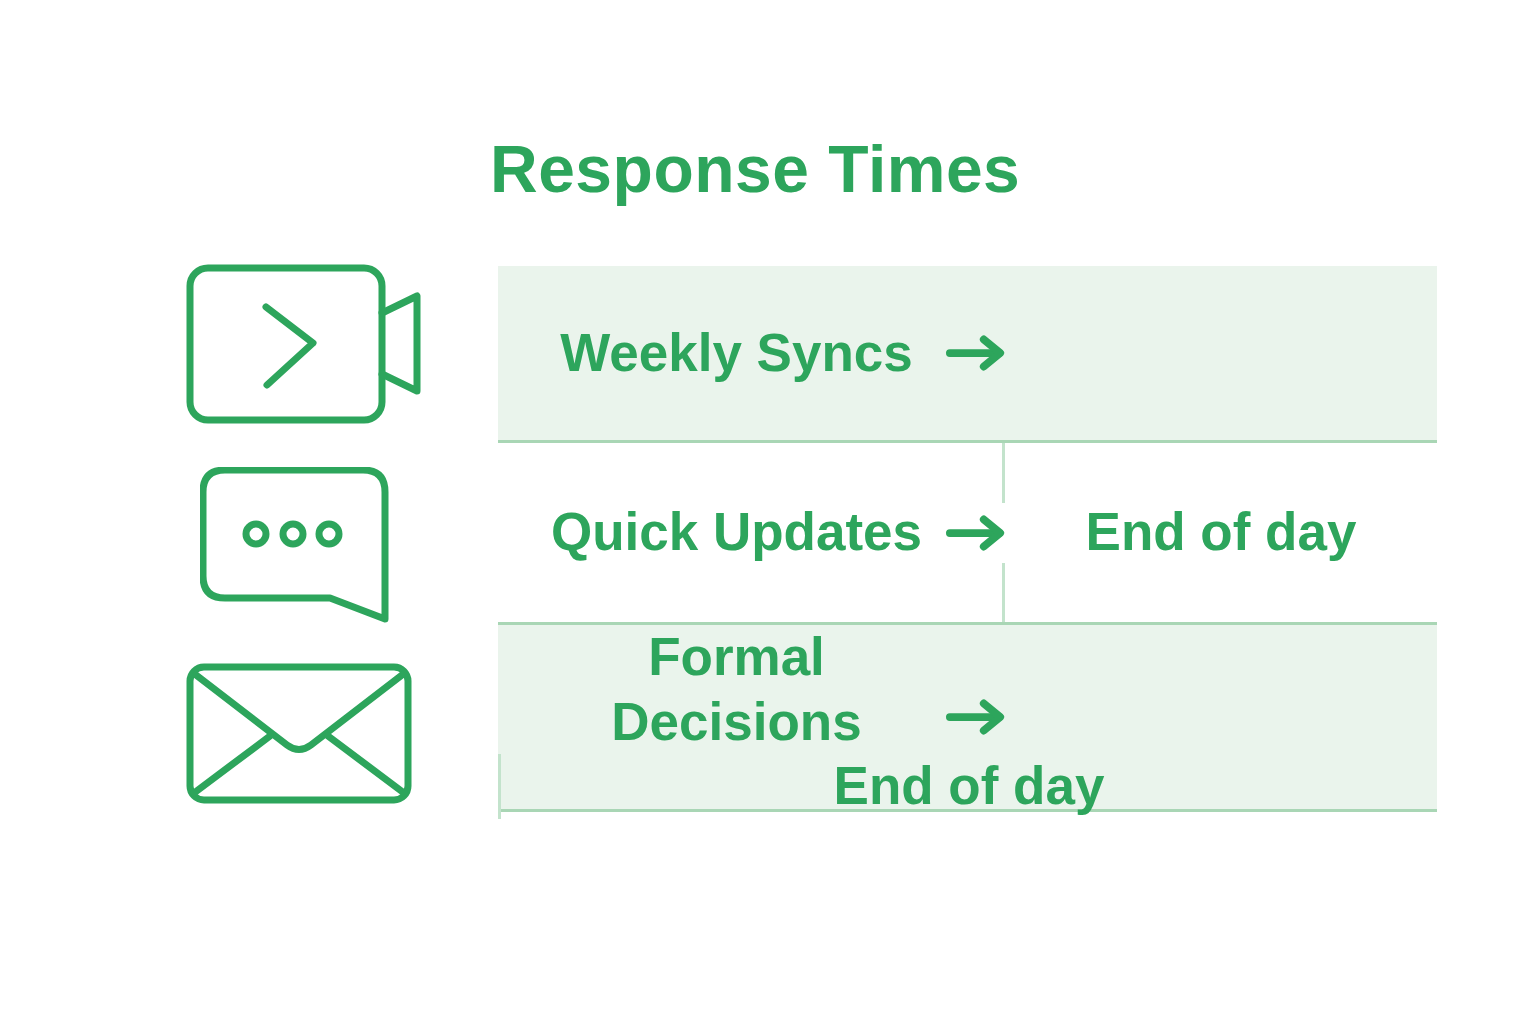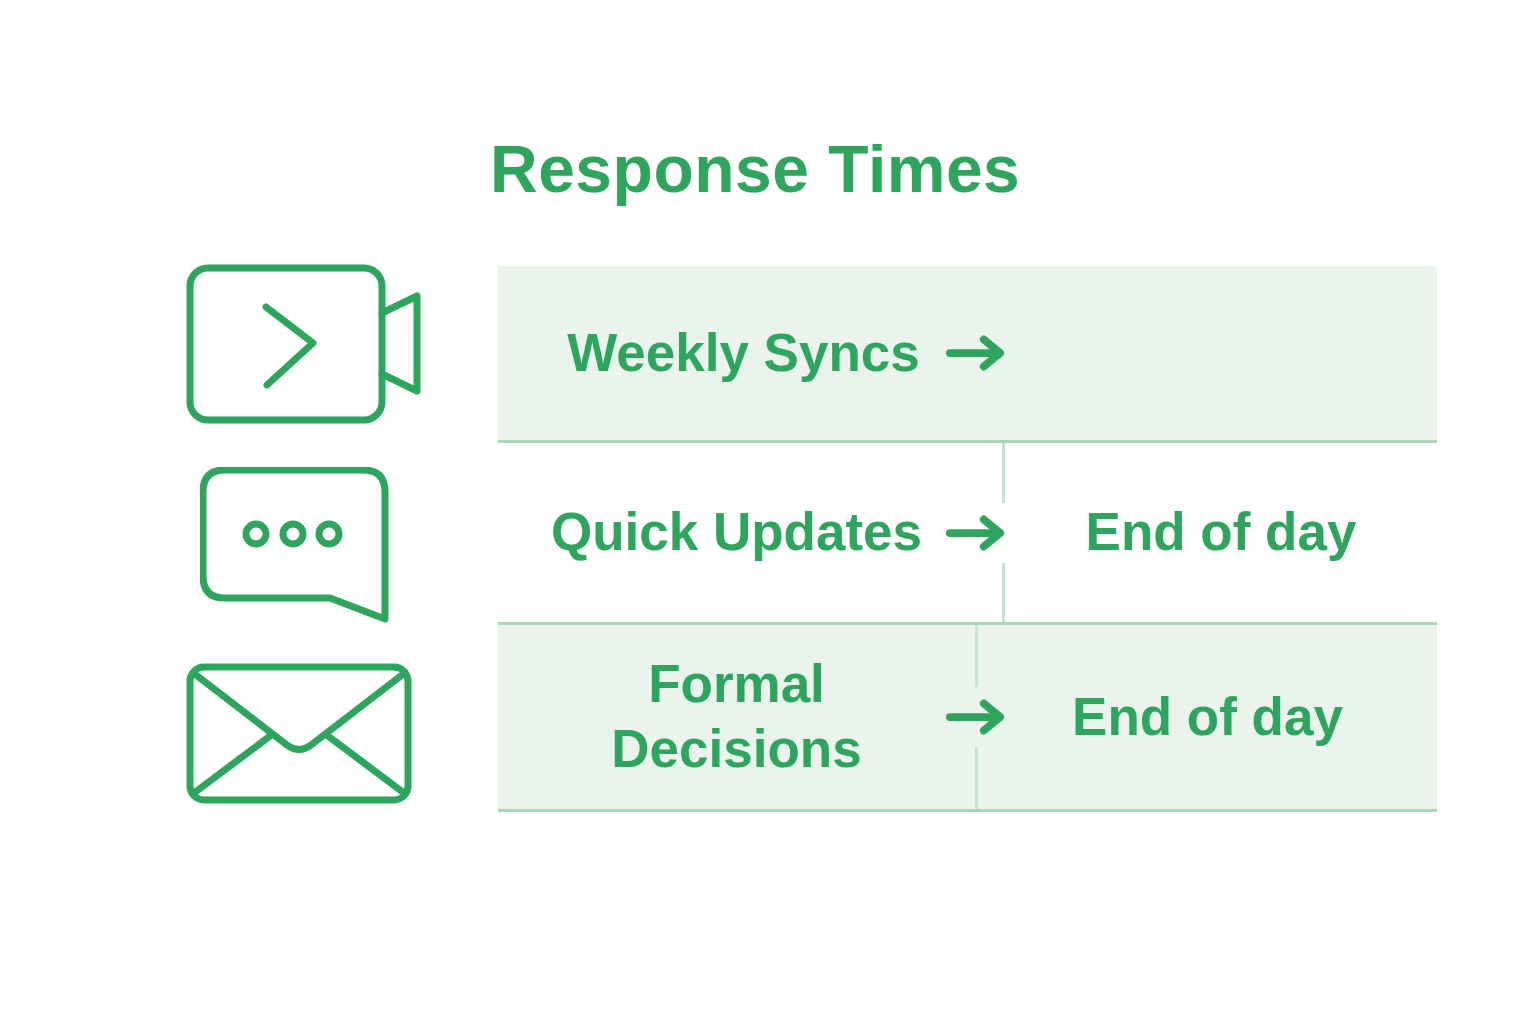--- a/index.html
+++ b/index.html
@@ -53,23 +53,23 @@
     width: 939px;
   }
   .row {
     position: relative;
     display: flex;
     align-items: stretch;
     background: var(--row-bg);
     border-bottom: 3px solid var(--border);
   }
   .row.alt { background: var(--row-alt-bg); gap: 27px; }
-  .row-1 { height: 177px; padding-left: 7px; }
+  .row-1 { height: 177px; }
   .row-2 { height: 182px; }
-  .row-3 { height: 187px; }
+  .row-3 { height: 187px; flex-direction: column; }
   .cell {
     display: flex;
     align-items: center;
     justify-content: center;
     text-align: center;
     color: var(--green);
     font-size: 53px;
     font-weight: 700;
     line-height: 1.22;
   }

